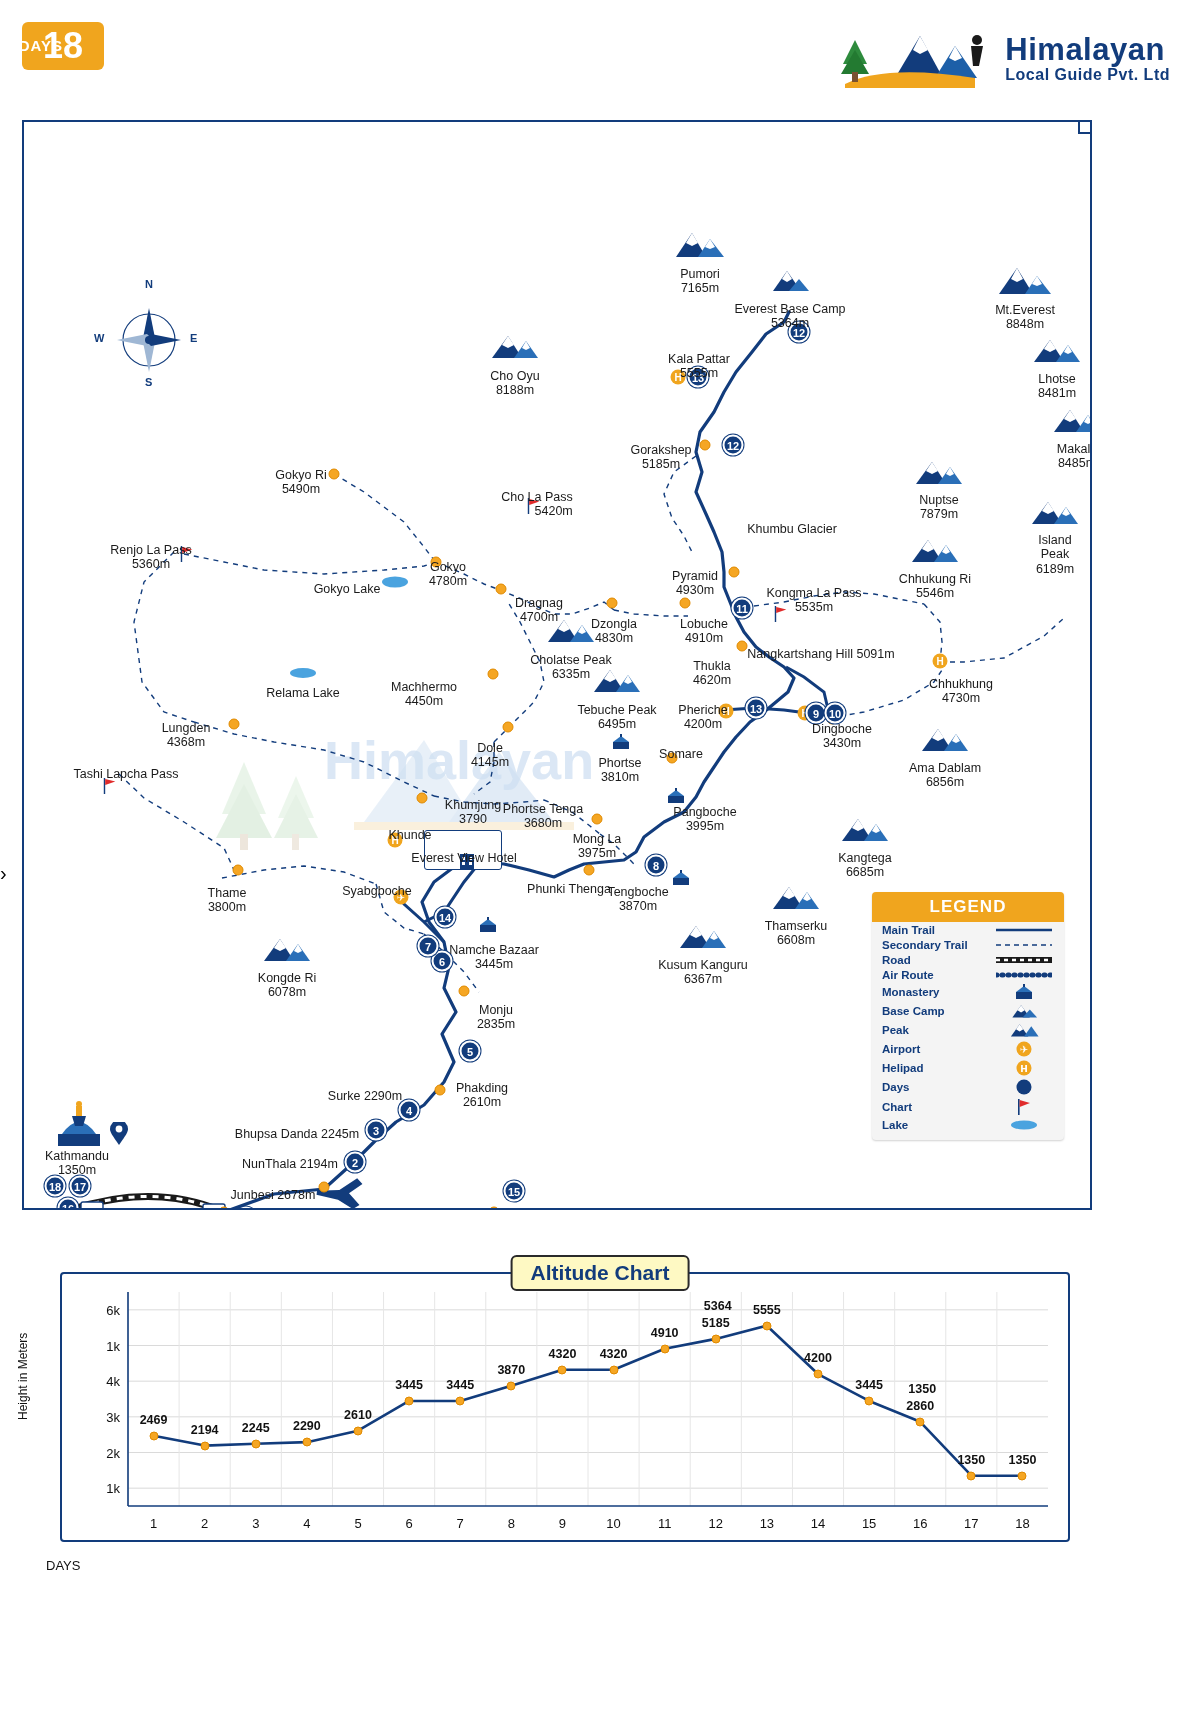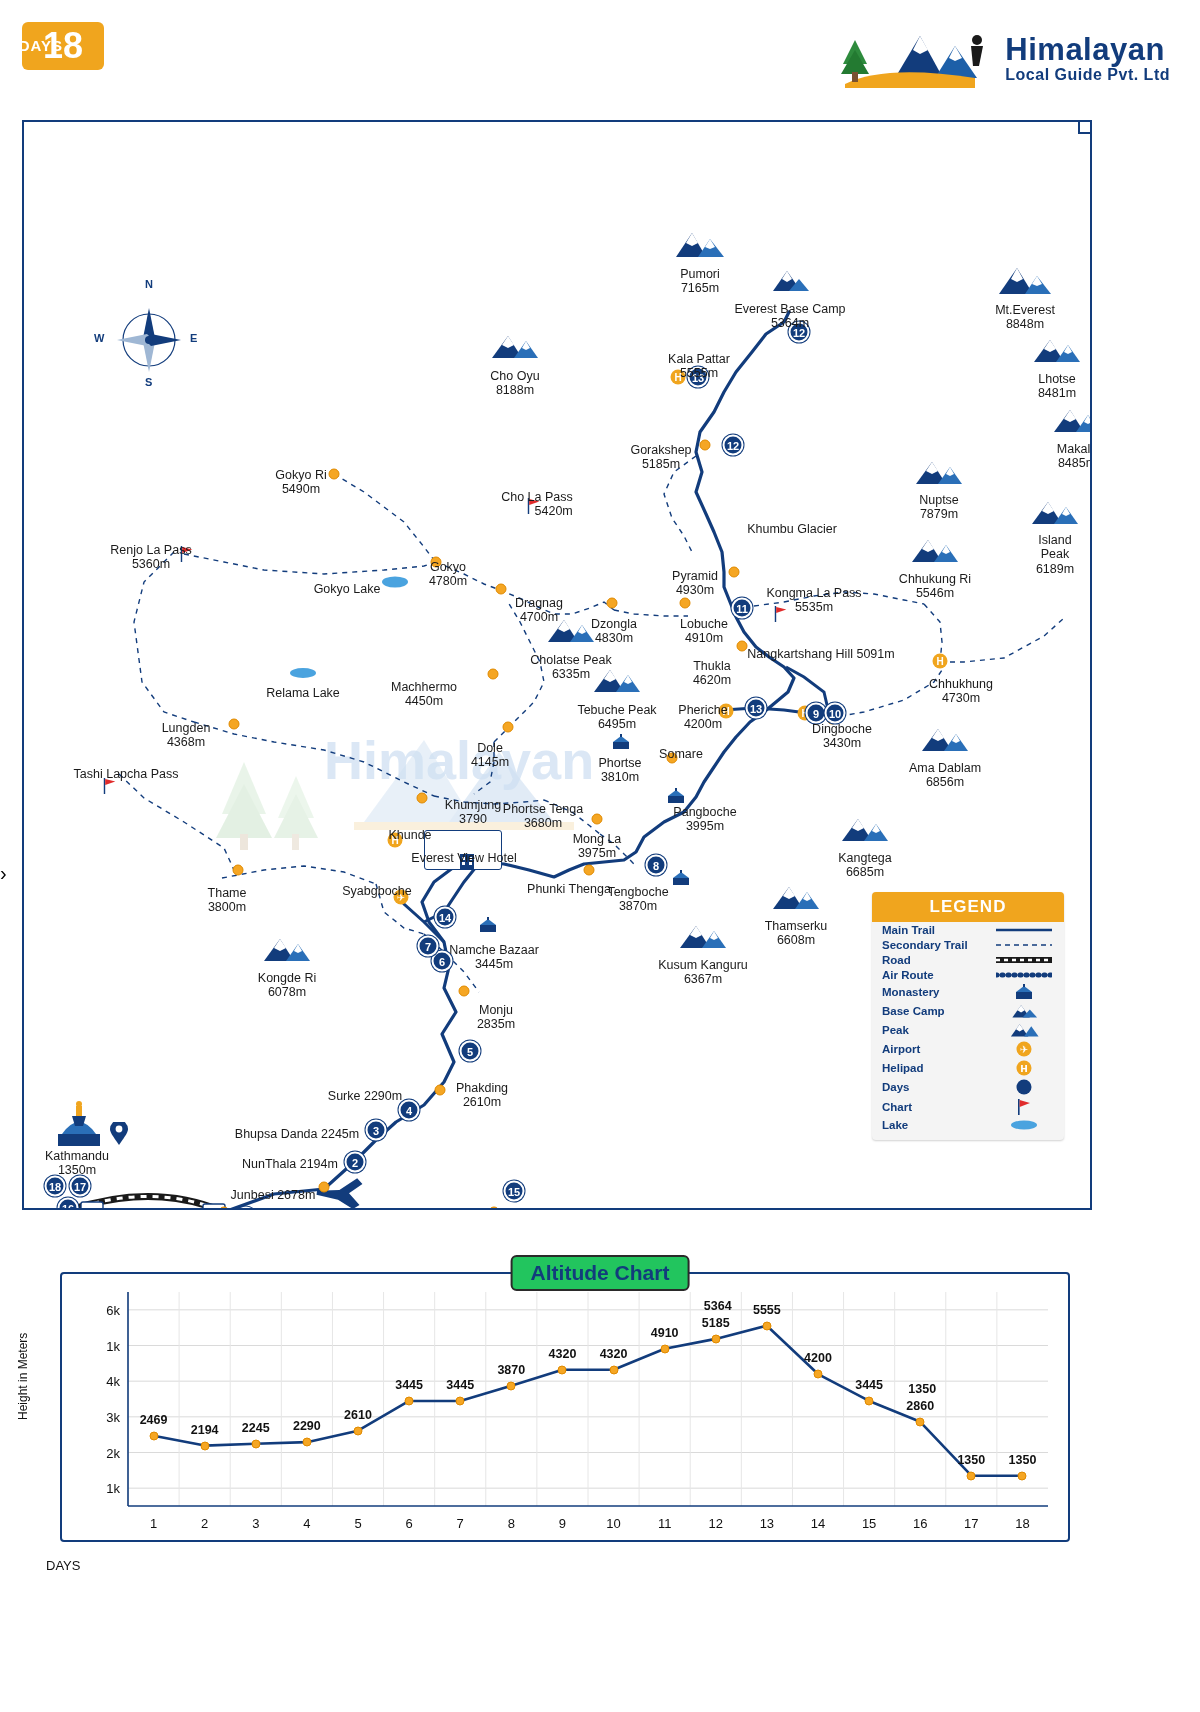--- a/index.html
+++ b/index.html
@@ -140,21 +140,21 @@
 
   
   .chart-wrap {
     position: absolute; left: 60px; top: 1272px;
     width: 1010px; height: 270px;
     border: 2px solid #123c7c; border-radius: 4px;
     background: #ffffff;
   }
   .chart-title {
     position: absolute; left: 50%; top: 1255px; transform: translate(-50%,0);
-    background: #22c55e; border: 2px solid #2a2a2a; border-radius: 6px;
+    background: #fef9c3; border: 2px solid #2a2a2a; border-radius: 6px;
     padding: 4px 18px; font-size: 21px; font-weight: bold; color:#123c7c;
     z-index: 5;
   }
   .ylabel {
     position: absolute; left: 16px; top: 1420px;
     transform: rotate(-90deg); transform-origin: left top;
     font-size: 12px; color:#111; white-space: nowrap;
   }
   .ytick {
     position:absolute; font-size: 13px; color:#111; text-align:right; width: 26px;

